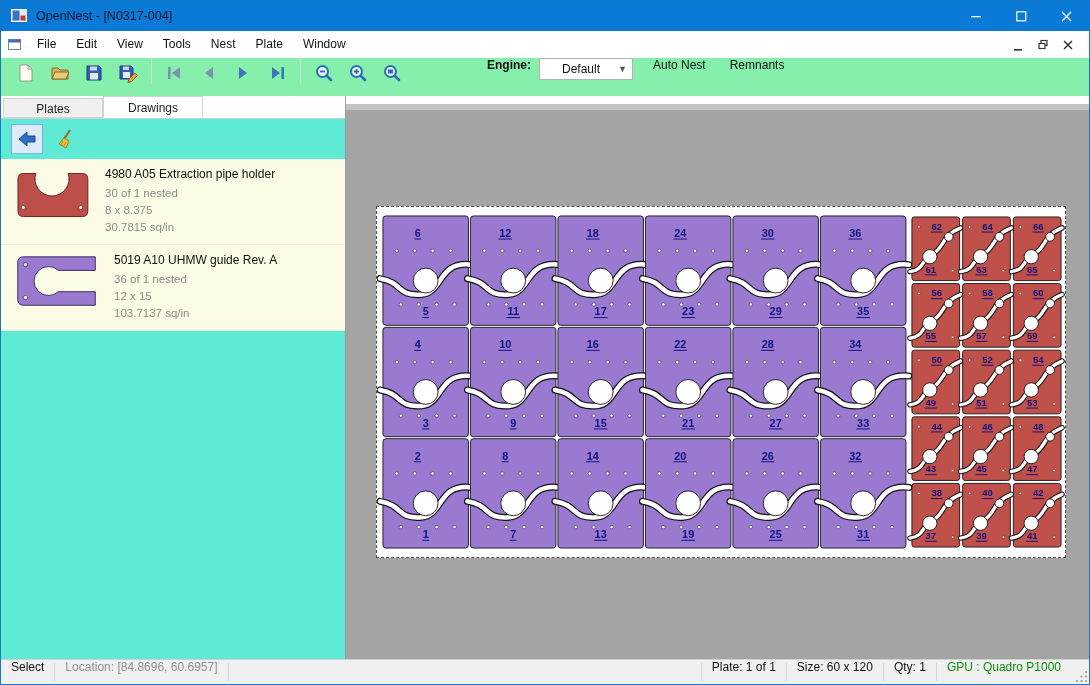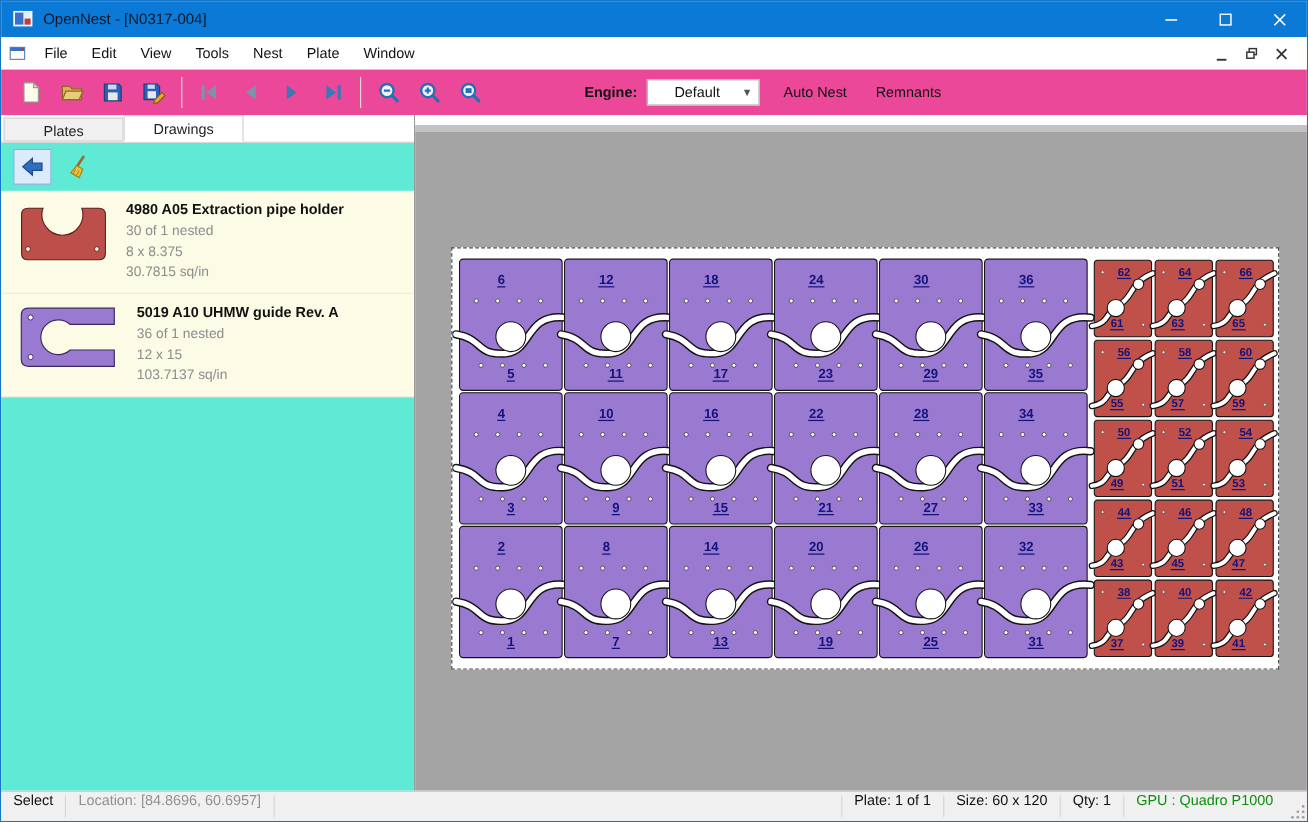--- a/index.html
+++ b/index.html
@@ -13,41 +13,41 @@
   .tbtn{width:45px;height:100%;display:flex;align-items:center;justify-content:center;cursor:default}
 
   
   .menubar{position:absolute;top:30px;left:0;right:0;height:27px;background:#fff;display:flex;align-items:center;padding:0 6px;font-size:12px;color:#111}
   .menu-items{display:flex;margin-left:4px}
   .menu-item{padding:0 10px;line-height:25px}
   .mdi-ctrls{margin-left:auto;display:flex;align-items:center;gap:3px;padding-right:4px}
   .mdi-btn{width:22px;height:18px;display:flex;align-items:center;justify-content:center}
 
   
-  .toolbar{position:absolute;top:57px;left:0;right:0;height:38px;background:#ec4899;display:flex;align-items:center;padding:0 8px}
+  .toolbar{position:absolute;top:57px;left:0;right:0;height:38px;background:#86efac;display:flex;align-items:flex-start;padding:0 8px}
   .tbutton{width:34px;height:30px;display:flex;align-items:center;justify-content:center}
   .tsep{width:1px;height:26px;background:#d8d8d8;margin:0 6px}
   .engine-label{font-weight:bold;font-size:12px;margin:0 8px 0 78px;color:#111}
   .combo{width:94px;height:22px;border:1px solid #b4b4b4;background:#fff;display:flex;align-items:center;font-size:12px;padding-left:22px;color:#111}
   .combo .caret{margin-left:auto;padding-right:5px;color:#555;font-size:9px}
   .tool-text{font-size:12px;padding:0 12px;color:#111}
 
   
   .main{position:absolute;top:95px;left:0;right:0;bottom:25px;display:flex}
   .sidepanel{width:345px;flex:none;position:relative;background:#5eead4;border-right:1px solid #9b9b9b}
   .tabstrip{height:23px;display:flex;padding-left:2px;border-bottom:1px solid #d2d2d2;background:#fff}
   .tab{min-width:100px;text-align:center;font-size:12px;line-height:20px;border:1px solid #d2d2d2;background:#f0f0f0;color:#222;margin-top:2px}
   .tab.active{background:#fff;border-bottom-color:#fff;margin-top:0;line-height:22px;position:relative;z-index:2}
   .panel-toolbar{height:40px;display:flex;align-items:center;gap:8px;padding-left:10px}
   .pbtn{width:32px;height:30px;display:flex;align-items:center;justify-content:center;border:1px solid transparent}
   .pbtn.selected{background:#dcebfa;border-color:#7eb0e3}
   .ditem{display:flex;background:#fbfbe6;padding:6px 6px 8px 8px;min-height:84px;border-bottom:1px solid #efefd9}
   .thumb{flex:none;margin-right:10px}
   .dtext{padding-top:2px}
-  .dtitle{font-weight:bold;font-size:12px;color:#111;margin-bottom:4px}
+  .dtitle{font-weight:normal;font-size:12px;color:#111;margin-bottom:4px}
   .dmeta{font-size:11.5px;color:#8c8c8c;line-height:17px}
 
   .canvas{flex:1;position:relative;overflow:hidden;
     background:linear-gradient(#ffffff 0,#ffffff 8px,#c2c2c2 8px,#c2c2c2 14px,#a4a4a4 14px)}
   .plate{position:absolute;left:30px;top:110px;width:690px;height:352px;background:#fff;border:1px dashed #4a4a4a}
   .plate svg{display:block}
   svg text{font-family:"Liberation Sans",sans-serif}
 
   
   .statusbar{position:absolute;bottom:0;left:0;right:0;height:25px;background:#f0f0f0;border-top:1px solid #d0d0d0;display:flex;align-items:flex-start;font-size:12px;color:#111}

